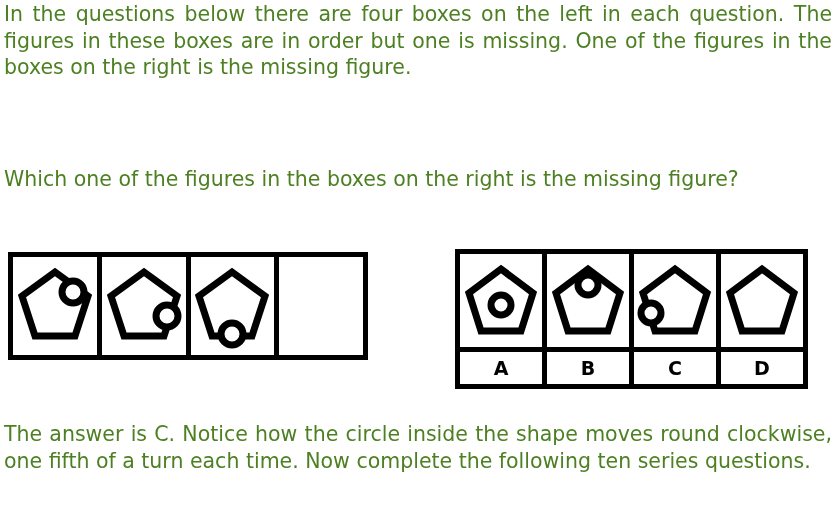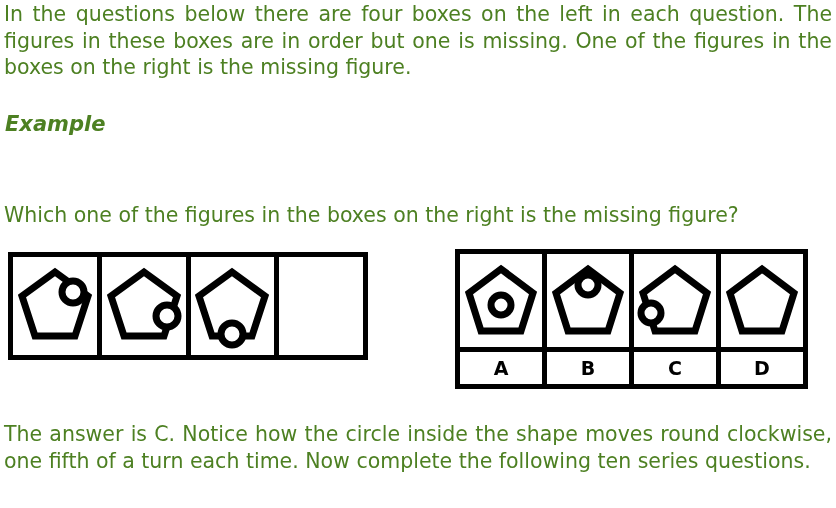--- a/index.html
+++ b/index.html
@@ -50,21 +50,20 @@
     margin: 0;
     font-weight: bold;
     font-style: italic;
     font-family: "DejaVu Sans", "Liberation Sans", sans-serif;
   }
   .question-wrap {
     position: absolute;
     left: 4px;
     top: 166px;
     width: 828px;
-    margin-top: 36px;
   }
   .explain-wrap {
     position: absolute;
     left: 4px;
     top: 421px;
     width: 828px;
   }
 
   
   .series-group {
@@ -132,23 +131,20 @@
 </style>
 </head>
 <body>
 
 <div class="page">
 
   <div class="intro-wrap">
     <p class="intro">In the questions below there are four boxes on the left in each question. The figures in these boxes are in order but one is missing. One of the figures in the boxes on the right is the missing figure.</p>
   </div>
 
-  <div class="example-wrap">
-    <h2 class="example">Example</h2>
-  </div>
 
   <div class="question-wrap">
     <p class="question">Which one of the figures in the boxes on the right is the missing figure?</p>
   </div>
 
   <div class="series-group" id="left-series">
 
     <div class="fig-cell">
       <svg class="fig-svg" width="78" height="92" viewBox="0 0 78 92">
         <polygon points="39,12 72,36 59,76 19,76 6,36" fill="none" stroke="#000000" stroke-width="7" stroke-linejoin="miter"></polygon>

